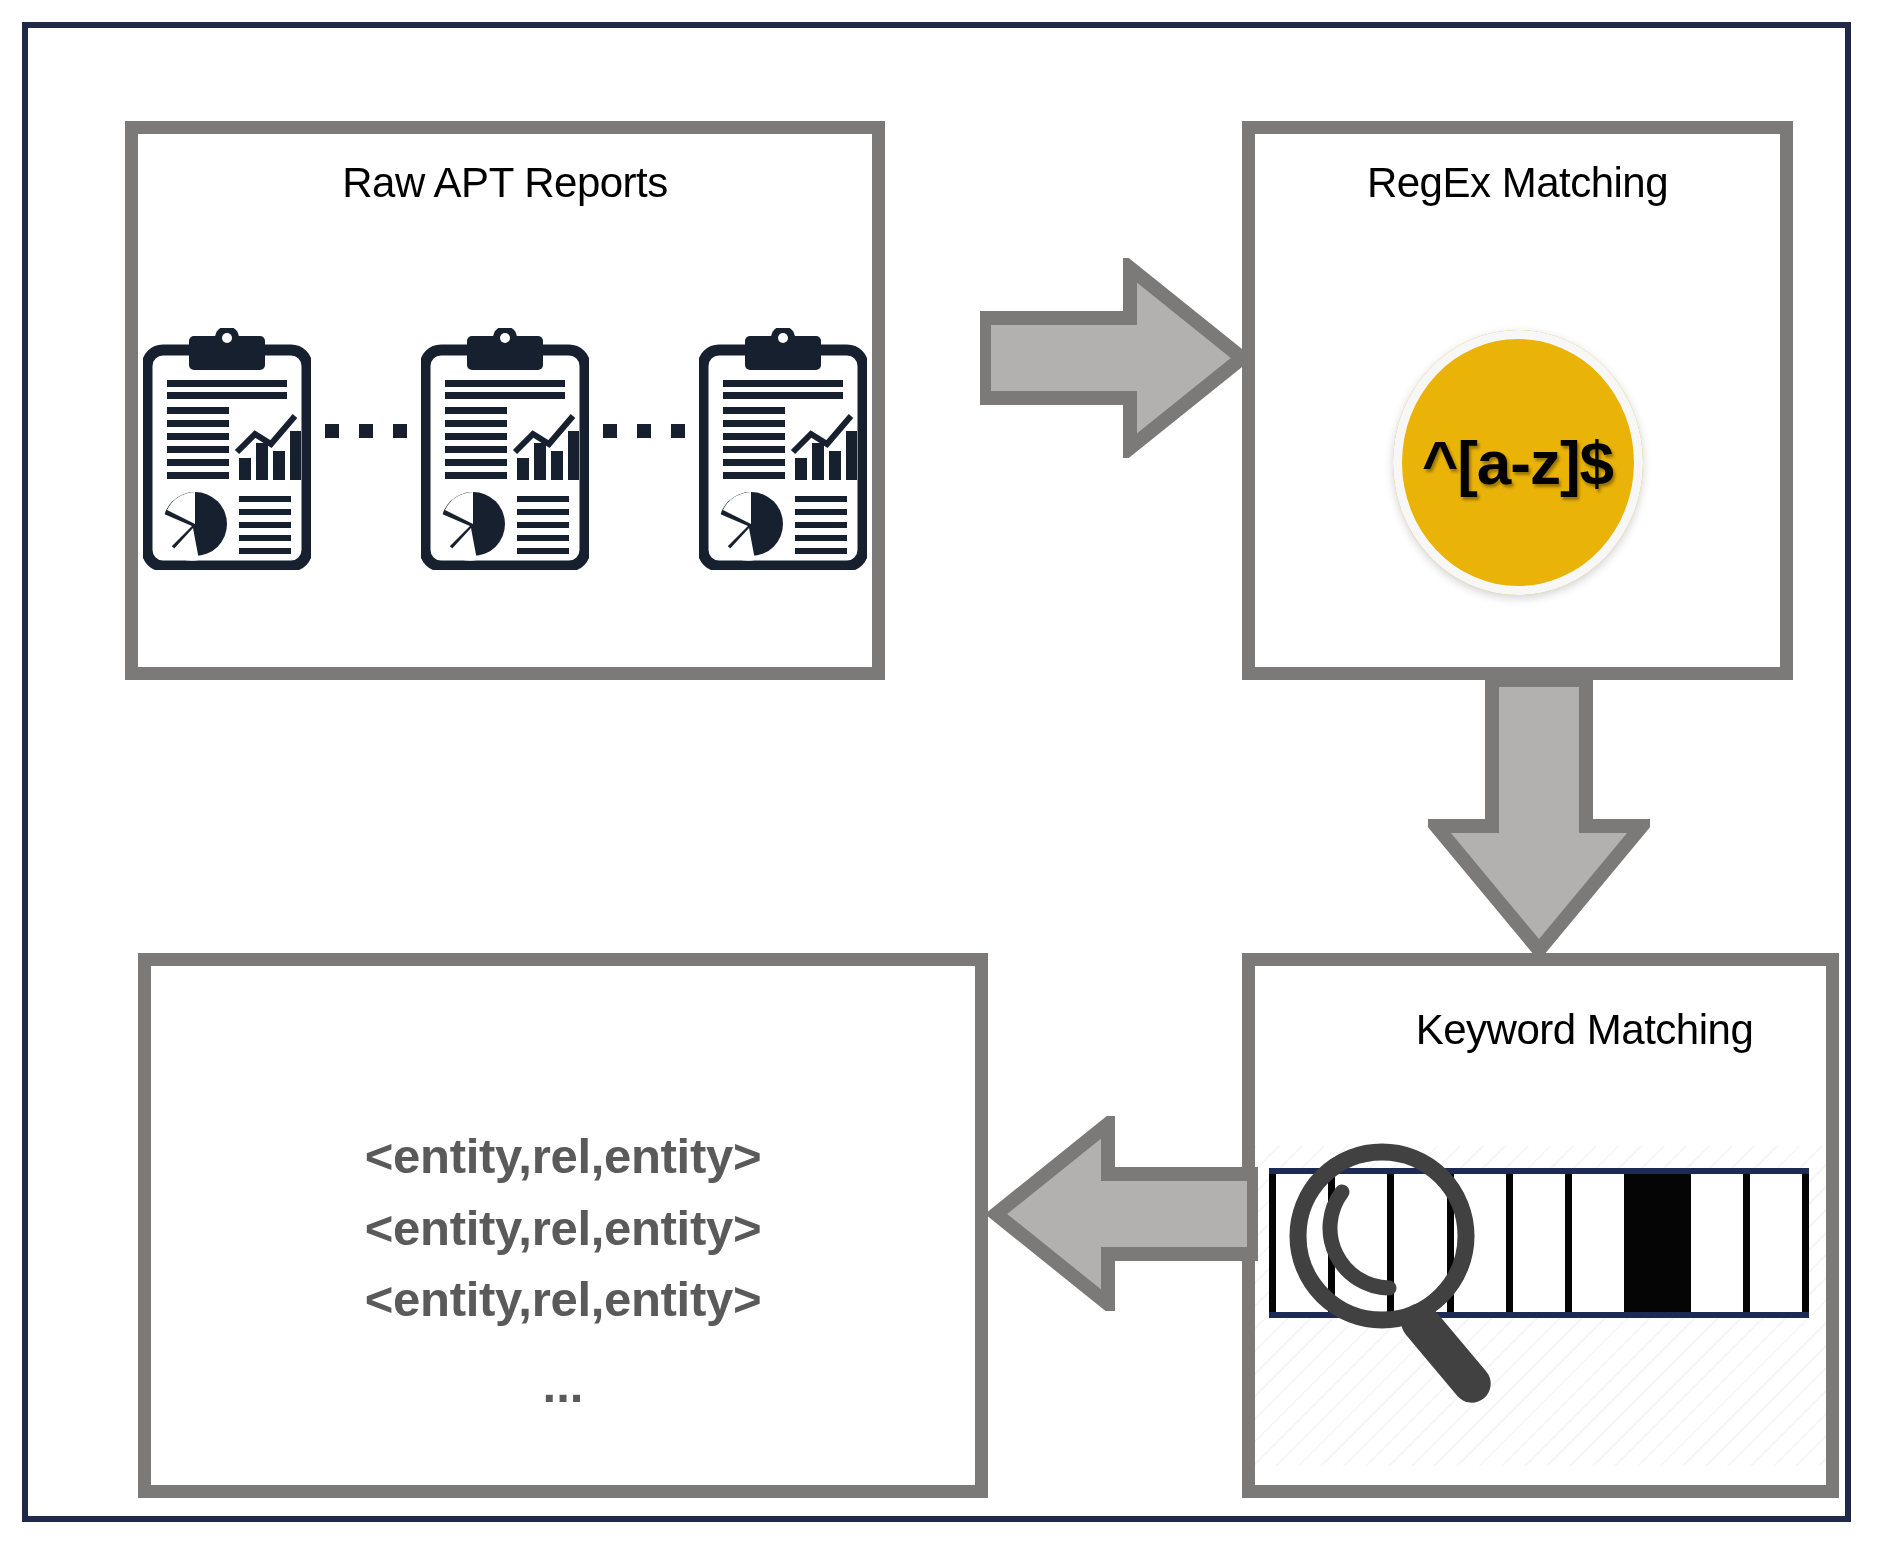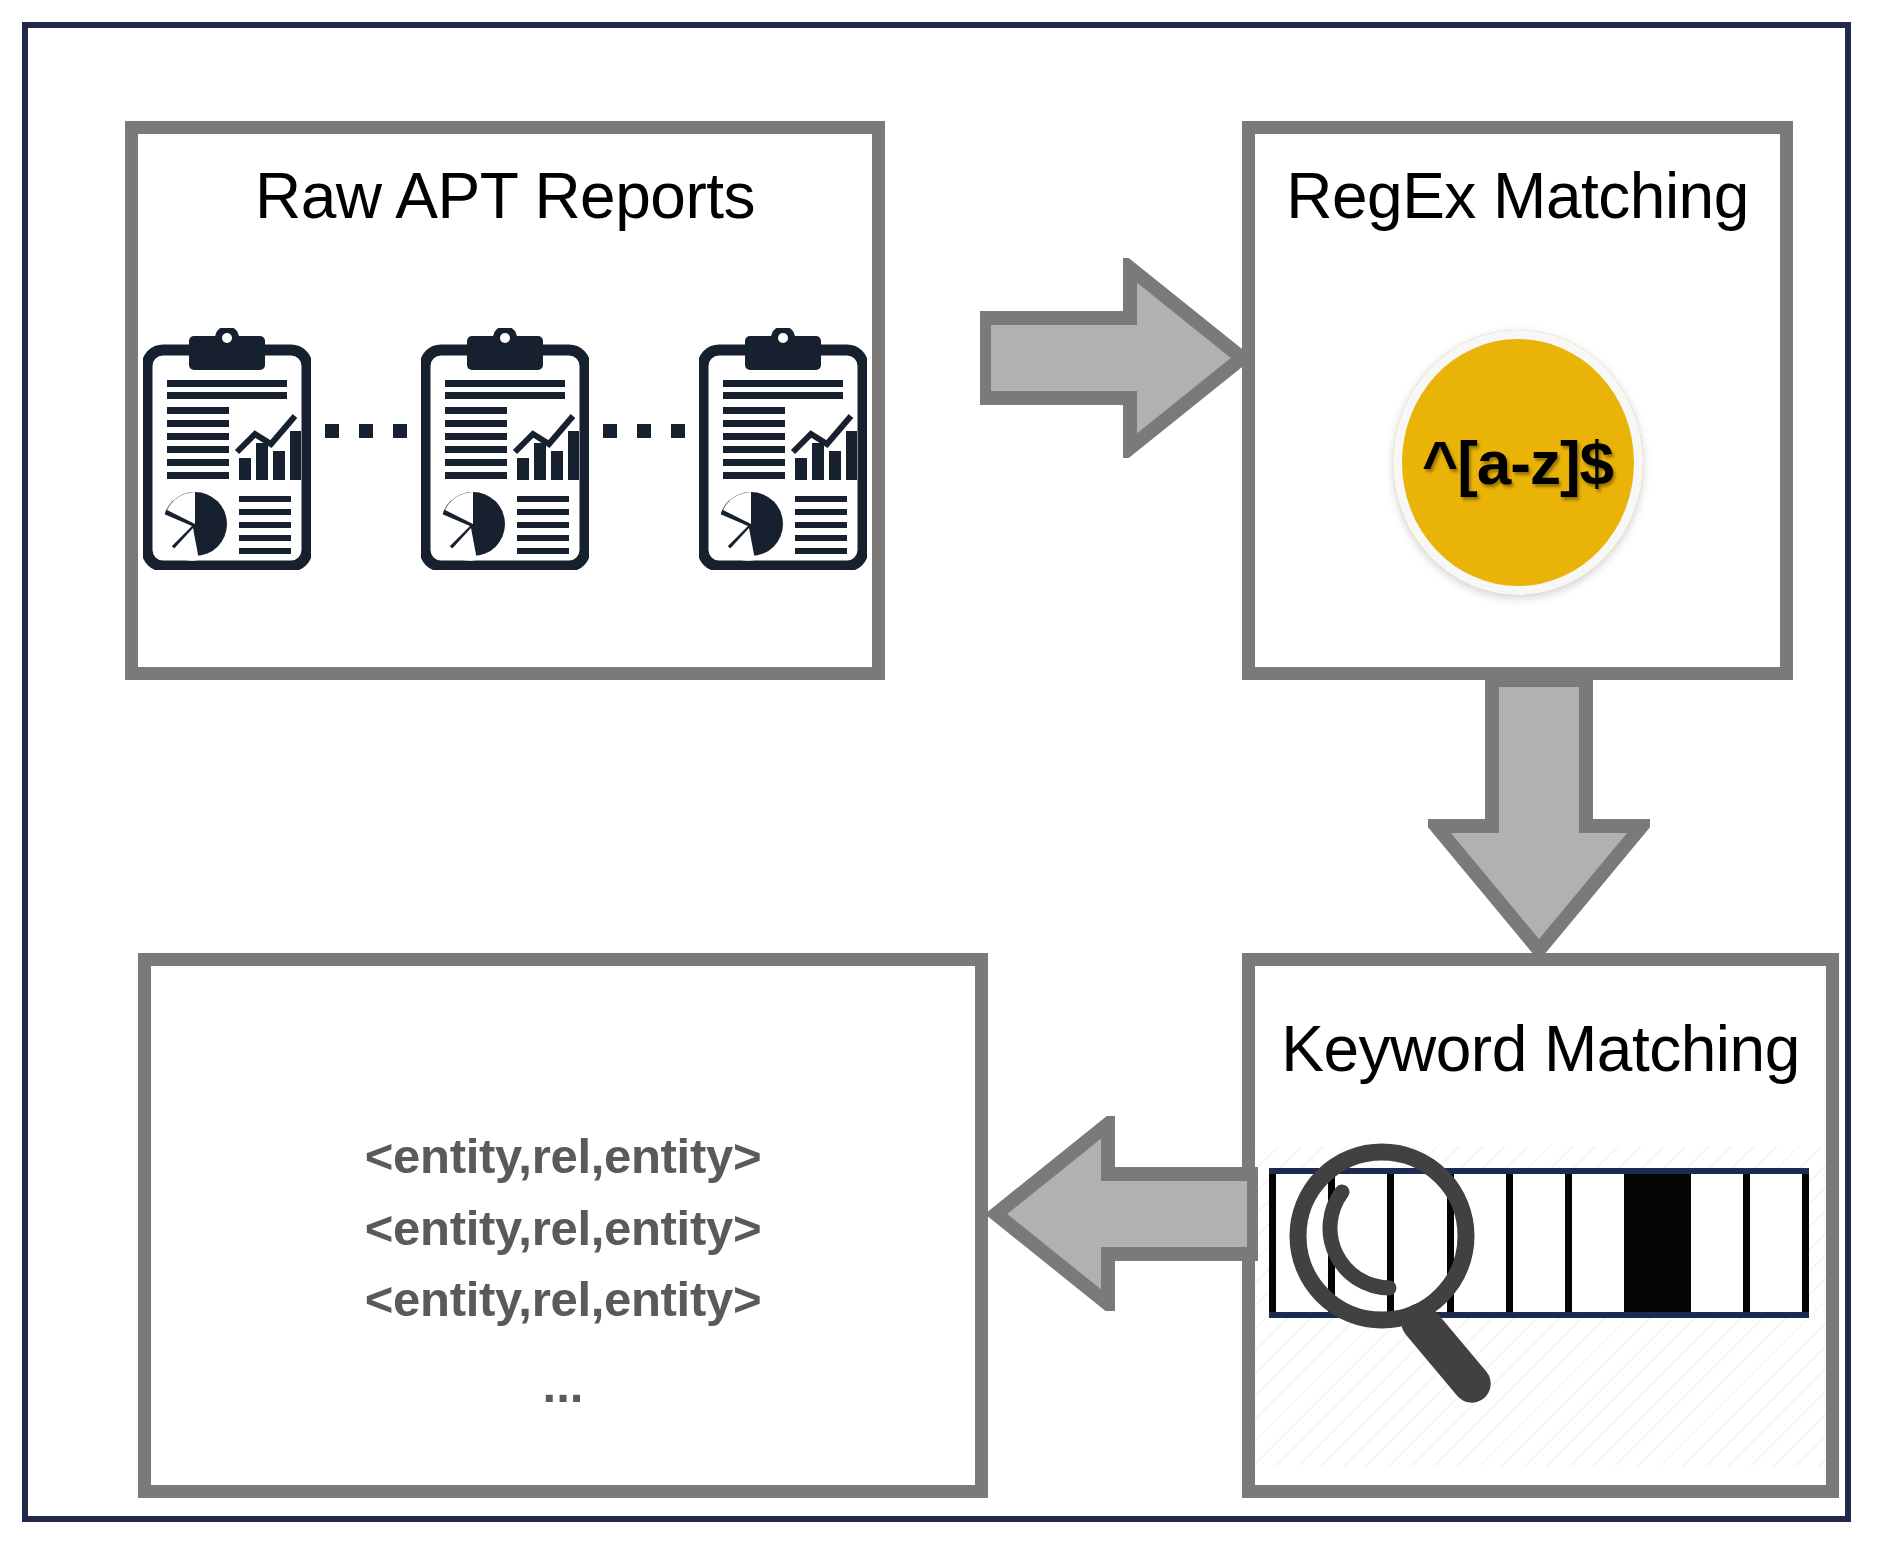--- a/index.html
+++ b/index.html
@@ -42,30 +42,30 @@
   }
   #box-raw-reports   { left: 97px;  top: 93px;   width: 760px;  height: 559px; }
   #box-regex         { left: 1214px; top: 93px;  width: 551px;  height: 559px; }
   #box-triple        { left: 110px; top: 925px;  width: 850px;  height: 545px; }
   #box-keyword       { left: 1214px; top: 925px; width: 597px;  height: 545px; }
 
   .box-title {
     position: absolute;
     width: 100%;
     text-align: center;
-    font-size: 64px;
+    font-size: 42px;
     font-weight: 400;
     color: #000000;
     letter-spacing: -0.5px;
     white-space: nowrap;
   }
   #box-raw-reports .box-title { top: 25px; }
   #box-regex .box-title       { top: 25px; }
   #box-triple .box-title      { top: 50px; }
-  #box-keyword .box-title     { top: 46px; }
+  #box-keyword .box-title     { top: 40px; padding-left: 44px; }
 
   
   #clipboard-row {
     position: absolute;
     top: 170px;
     left: 0;
     width: 100%;
     height: 290px;
     display: flex;
     align-items: center;

